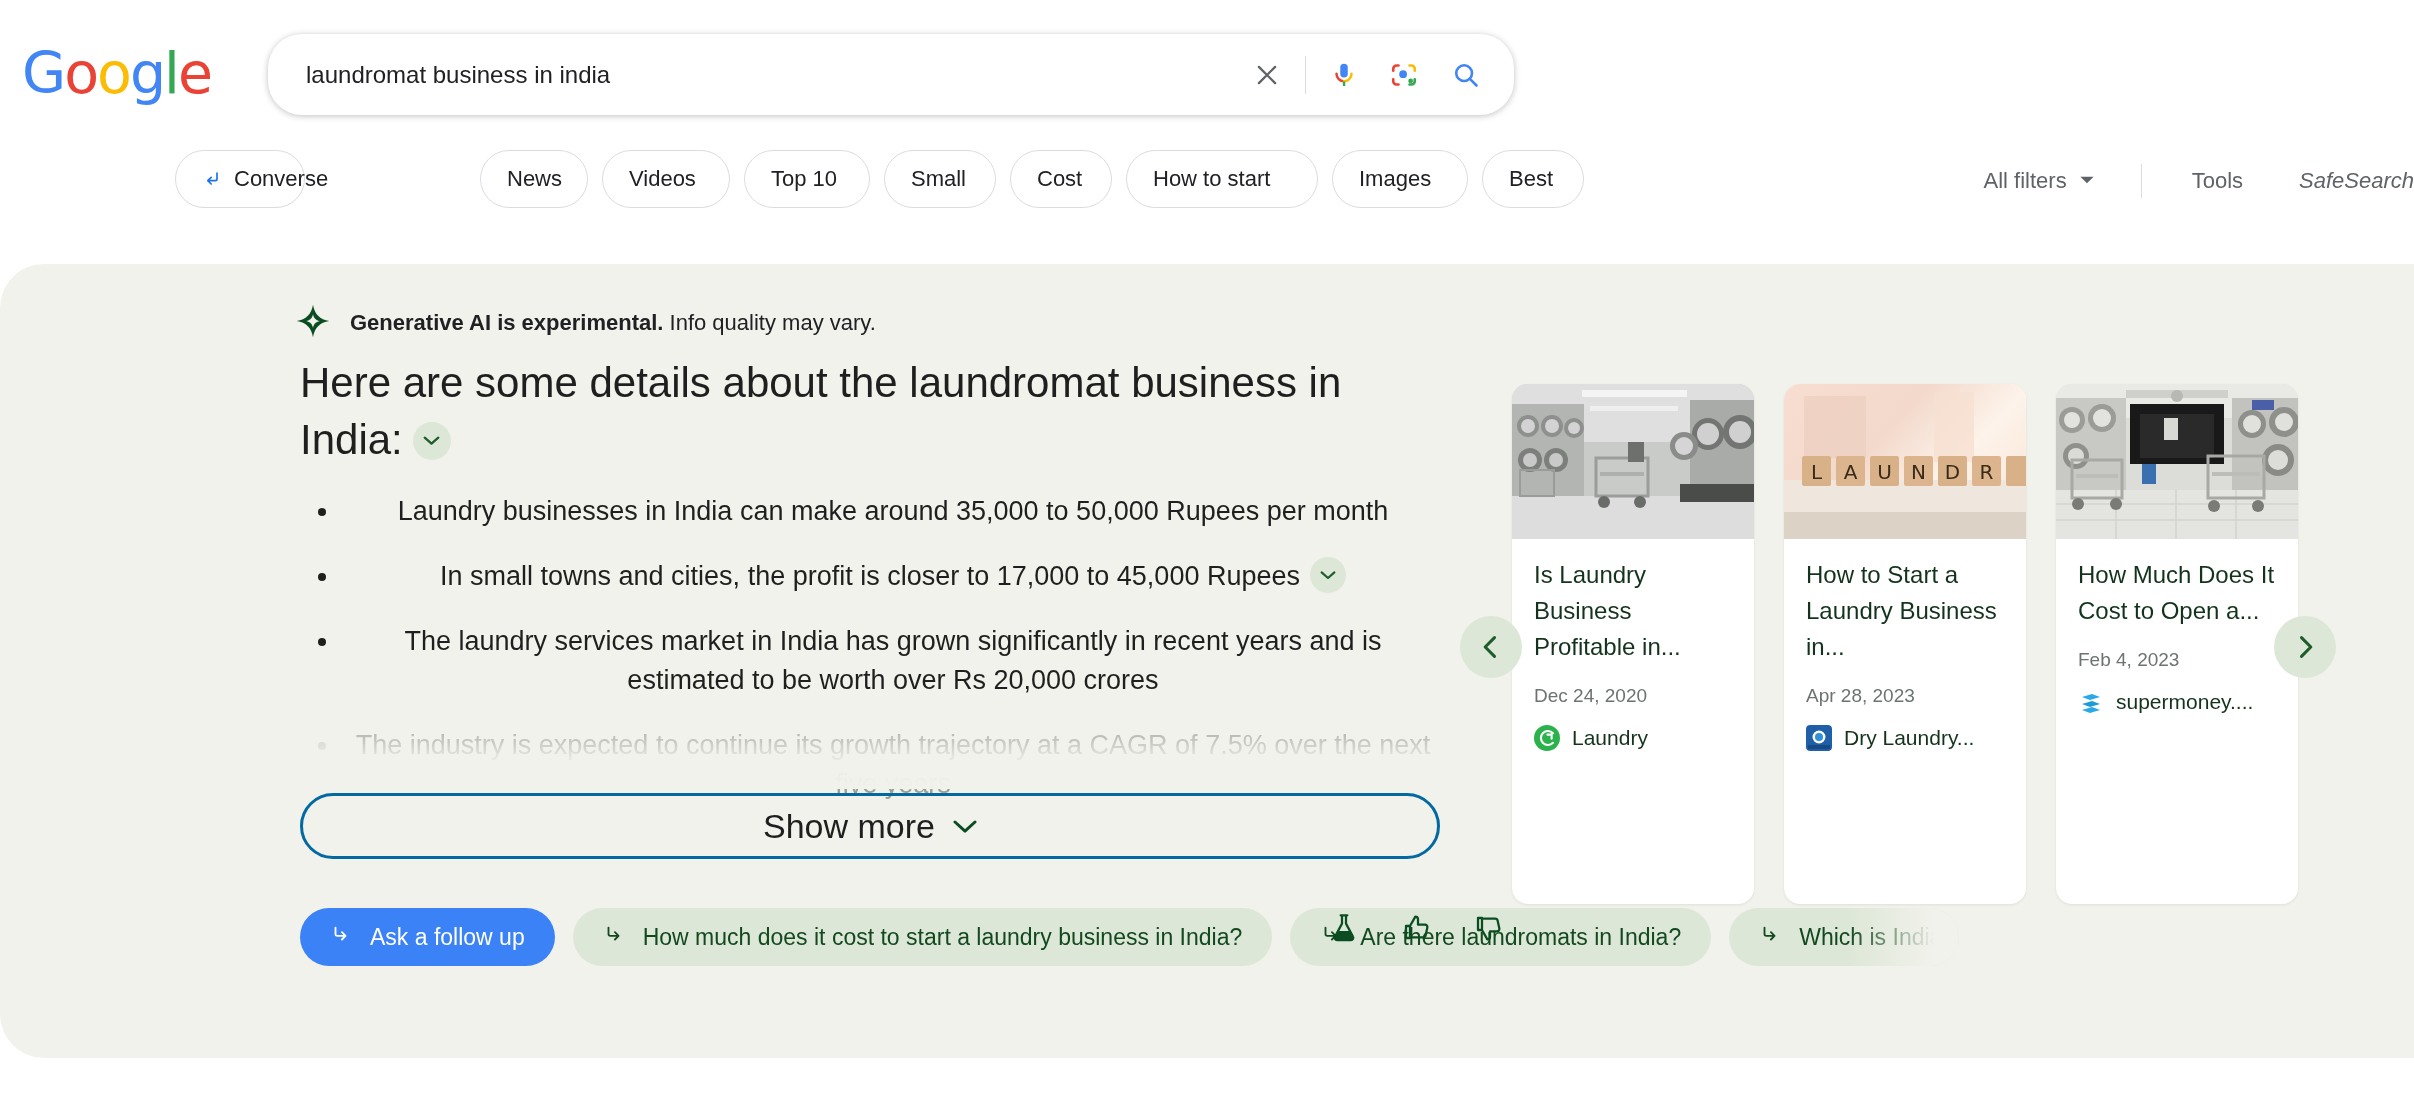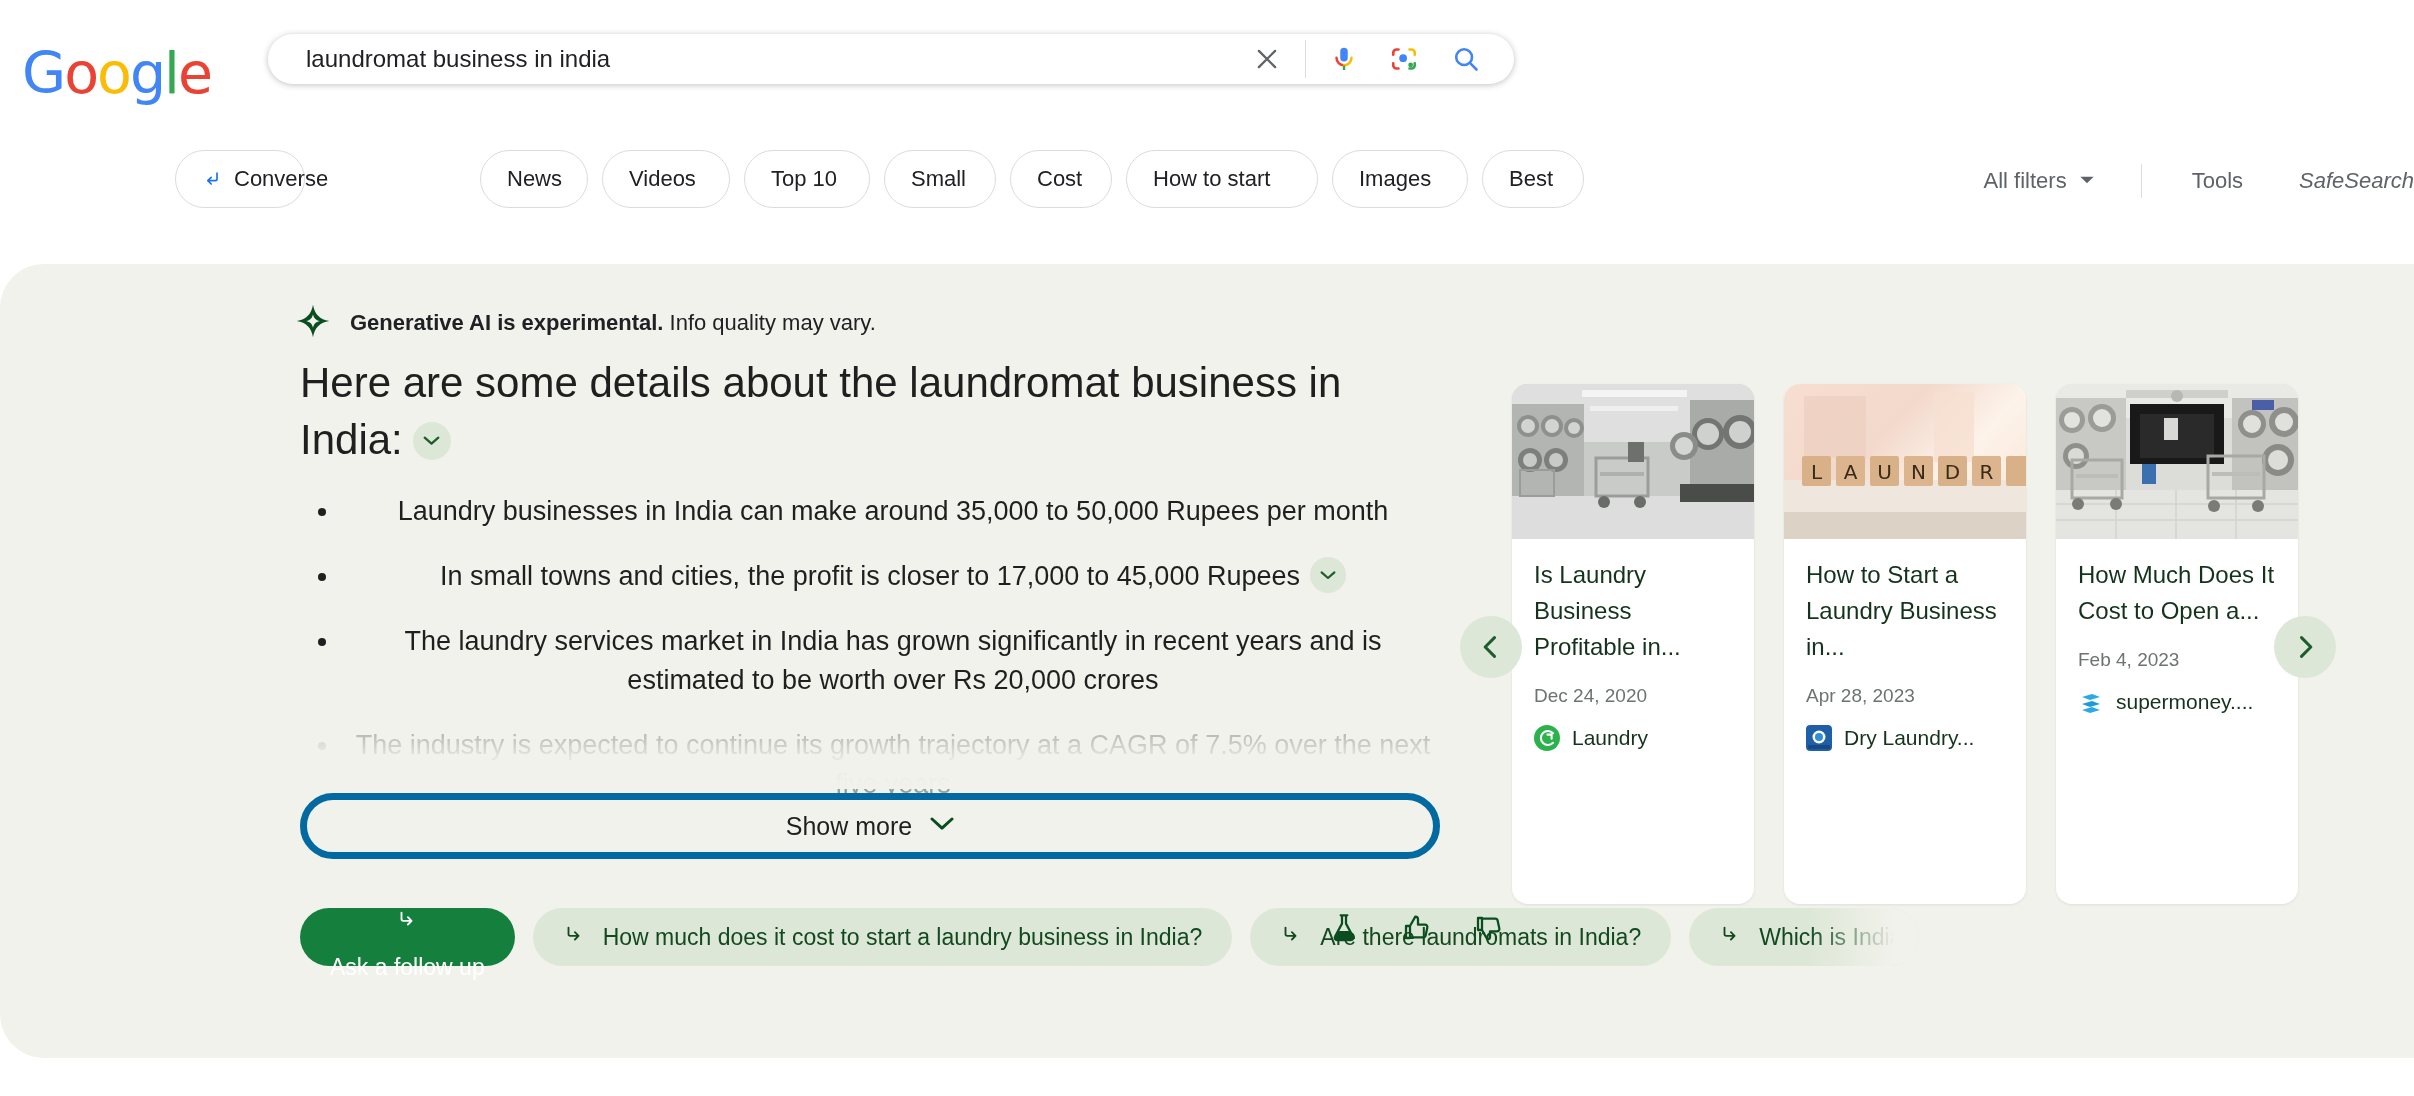--- a/index.html
+++ b/index.html
@@ -23,21 +23,21 @@
     letter-spacing: -2px; font-weight: 400;
     user-select: none;
   }
   #google-logo .b { color: #4285F4; }
   #google-logo .r { color: #EA4335; }
   #google-logo .y { color: #FBBC05; }
   #google-logo .g { color: #34A853; }
 
   #searchbox {
     position: absolute; left: 268px; top: 34px;
-    width: 1246px; height: 50px;
+    width: 1246px; height: 81px;
     background: #ffffff;
     border-radius: 34px;
     box-shadow: 0 1px 6px rgba(32,33,36,.28);
     display: flex; align-items: center;
   }
   #search-input {
     flex: 1; border: none; outline: none;
     font-size: 24px; color: #202124;
     padding-left: 38px; background: transparent;
     font-family: "Liberation Sans", sans-serif;
@@ -137,37 +137,37 @@
   #bullet-fade .dot { background: #c3c8be; }
   #fade-mask {
     position: absolute; left: 280px; top: 455px; width: 1200px; height: 70px;
     background: linear-gradient(to bottom, rgba(242,242,236,0) 0%, rgba(242,242,236,0.85) 55%, rgba(242,242,236,1) 100%);
     pointer-events: none;
   }
 
   #show-more {
     position: absolute; left: 300px; top: 529px;
     width: 1140px; height: 66px;
-    border: 7px solid #0369a1; border-radius: 33px;
+    border: 3px solid #0369a1; border-radius: 33px;
     background: transparent;
     display: flex; align-items: center; justify-content: center; gap: 18px;
-    font-size: 25px; color: #1f1f1f; cursor: pointer;
+    font-size: 34px; color: #1f1f1f; cursor: pointer;
   }
 
   
   #followups {
     position: absolute; left: 300px; top: 644px;
     display: flex; align-items: center; gap: 18px;
   }
   .fu {
     height: 58px; border-radius: 29px;
     display: flex; align-items: center; gap: 18px;
     padding: 0 30px; font-size: 23px; cursor: pointer; white-space: nowrap;
   }
-  .fu-primary { background: #15803d; color: #ffffff; flex-direction: column; }
+  .fu-primary { background: #3b82f6; color: #ffffff; }
   .fu-secondary { background: #dde7d7; color: #12491f; }
   #fu-last {
     position: relative; overflow: hidden; max-width: 230px;
   }
   #fu-last-fade {
     position: absolute; right: 0; top: 0; width: 110px; height: 100%;
     background: linear-gradient(to right, rgba(242,242,236,0) 0%, rgba(242,242,236,1) 78%);
     pointer-events: none;
   }
   #fb-icons {

